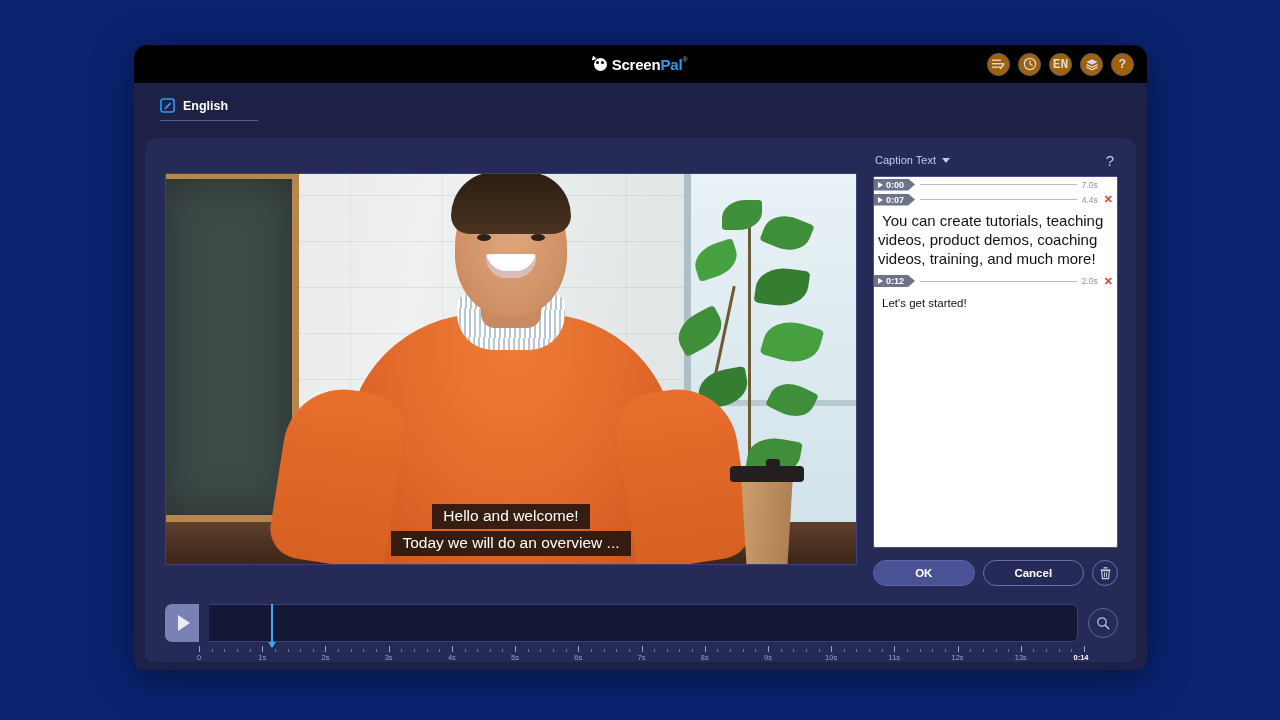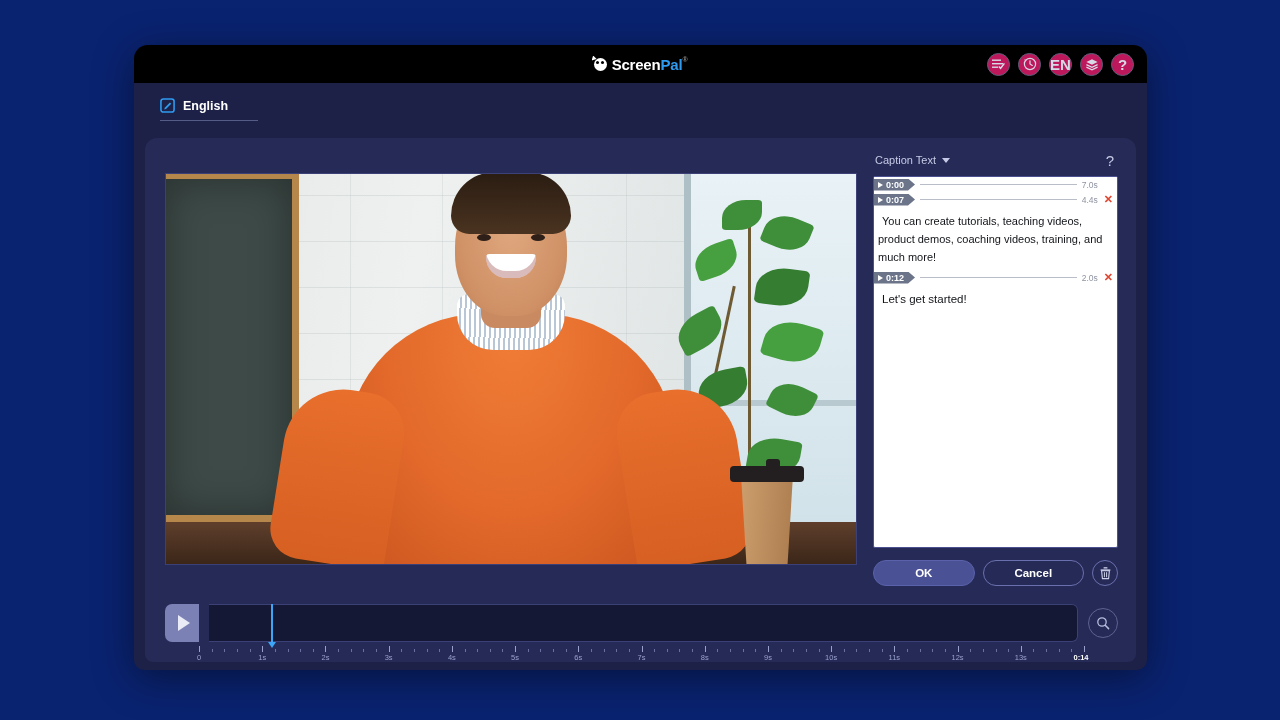--- a/index.html
+++ b/index.html
@@ -48,24 +48,25 @@
   .brand-pal { color: #2e9bf0; }
   .brand-reg { color:#8a8a8a; font-size:7px; vertical-align: top; }
 
   #titlebar-actions {
     position: absolute; right: 13px; top: 0; height: 38px;
     display: flex; align-items: center; gap: 8px;
   }
   .circ-btn {
     width: 23px; height: 23px; border-radius: 50%;
     border: 1px solid #5b6079;
-    background: #be185d;
+    background: #a16207;
     display: flex; align-items: center; justify-content: center;
-    color: #d7d9e6; font-size: 15px; font-weight: bold;
+    color: #d7d9e6; font-size: 13px; font-weight: bold;
     cursor: pointer;
+    font-family: Liberation Mono, monospace;
   }
   .circ-btn svg { display:block; }
 
   
   #lang-strip {
     height: 45px; position: relative;
     padding-left: 26px;
     display: flex; align-items: center;
   }
   #lang-tab {
@@ -430,20 +431,24 @@
           <div class="eye" style="right:22px;top:56px;"></div>
         </div>
         <div class="hair"></div>
         <div class="smile"></div>
 
         <div class="cup-body"></div>
         <div class="cup-lid"></div>
         <div class="cup-tab"></div>
       </div>
 
+      <div class="cc-overlay">
+        <div class="cc-line">Hello and welcome!</div>
+        <div class="cc-line">Today we will do an overview ...</div>
+      </div>
     </div>
 
     <div id="timeline-row">
       <div id="play-btn">
         <span class="tri"></span>
       </div>
       <div id="track">
         <div id="playhead"></div>
       </div>
       <div id="zoom-btn">
@@ -566,21 +571,21 @@
           <div class="cap-block">
             <div class="cap-meta">
               <div class="cap-time">
                 <span class="ptri"></span>
                 <span>0:07</span>
               </div>
               <div class="cap-rule"></div>
               <div class="cap-dur">4.4s</div>
               <div class="cap-x">✕</div>
             </div>
-            <div class="cap-text-wrap"><span class="cap-text" style="font-size: 11px; line-height: 1.28; color: rgb(17, 19, 24);">You can create tutorials, teaching videos, product demos, coaching videos, training, and much more!</span></div>
+            <div class="cap-text-wrap"><span class="cap-text" style="font-size: 15px; line-height: 1.28; color: rgb(17, 19, 24);">You can create tutorials, teaching videos, product demos, coaching videos, training, and much more!</span></div>
           </div>
           <div class="cap-block">
             <div class="cap-meta">
               <div class="cap-time">
                 <span class="ptri"></span>
                 <span>0:12</span>
               </div>
               <div class="cap-rule"></div>
               <div class="cap-dur">2.0s</div>
               <div class="cap-x">✕</div>

